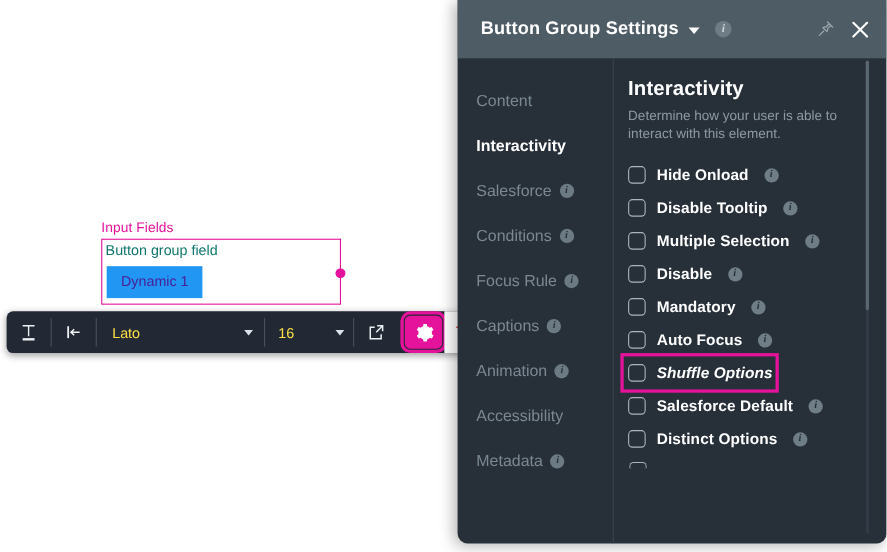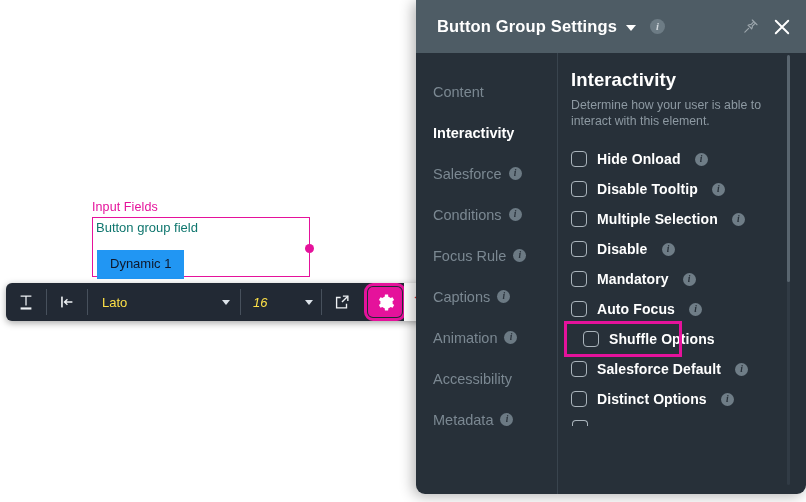--- a/index.html
+++ b/index.html
@@ -21,22 +21,22 @@
   }
   .field-box{
     position:relative;width:218px;height:60px;
     border:1.6px solid #e5129b;background:#fff;box-sizing:border-box;
   }
   .field-label{
     position:absolute;left:3px;top:2px;font-size:13px;color:#0f766e;
     line-height:16px;white-space:nowrap;
   }
   .dyn-btn{
-    position:absolute;left:4px;top:32px;
-    background:#2196f3;color:#0f172a;font-size:13px;
+    position:absolute;left:4px;top:24px;
+    background:#2196f3;color:#4c1d95;font-size:13px;
     padding:7px 13px 8px 13px;line-height:14px;
     white-space:nowrap;
   }
   .handle-dot{
     position:absolute;right:-4.5px;top:26px;width:9px;height:9px;
     border-radius:50%;background:#e5129b;
   }
 
   
   .toolbar{
@@ -49,21 +49,21 @@
   .tb-cell{
     display:flex;align-items:center;justify-content:center;
     padding:0 11px;position:relative;color:#eef1f4;
   }
   .tb-sep{width:1px;background:#47505c;margin:6px 0;}
   .tb-select{
     display:flex;align-items:center;justify-content:space-between;
     color:#fde047;font-size:13px;
   }
   .tb-font{width:128px;padding:0 10px 0 14px;}
-  .tb-size{width:60px;padding:0 8px 0 12px;font-style:italic;}
+  .tb-size{width:60px;padding:0 8px 0 12px;}
   .chev{
     width:0;height:0;border-left:4.5px solid transparent;
     border-right:4.5px solid transparent;border-top:5.5px solid #dde3ea;
     margin-left:6px;
   }
   .ticon{width:18px;height:18px;display:block;}
   .gear-wrap{
     display:flex;align-items:center;justify-content:center;
     width:34px;height:30px;margin:4px 2px 4px 6px;
     background:#e5129b;border-radius:5px;
@@ -140,21 +140,21 @@
     width:16px;height:16px;border:1.5px solid #aab4bc;border-radius:4px;
     box-sizing:border-box;flex:none;background:transparent;
   }
   .chk-label{
     color:#ffffff;font-size:14px;font-weight:bold;white-space:nowrap;
     letter-spacing:.1px;
   }
   .chk-row .info-dot{margin-left:4px;background:#6f7d87;color:#273039;}
   .chk-row.highlight{
     outline:3px solid #e5129b;outline-offset:0px;
-    width:112px;box-sizing:border-box;padding-left:16px;margin-left:-4px;
+    width:138px;box-sizing:border-box;padding-left:4px;margin-left:-4px;font-style:italic;
   }
   .chk-partial{
     margin-top:6px;width:16px;height:6px;
     border:1.5px solid #aab4bc;border-bottom:none;
     border-radius:4px 4px 0 0;box-sizing:border-box;margin-left:1px;
   }
   .scroll-track{
     position:absolute;right:16px;top:2px;width:3px;height:430px;
     background:#313b45;border-radius:2px;
   }

